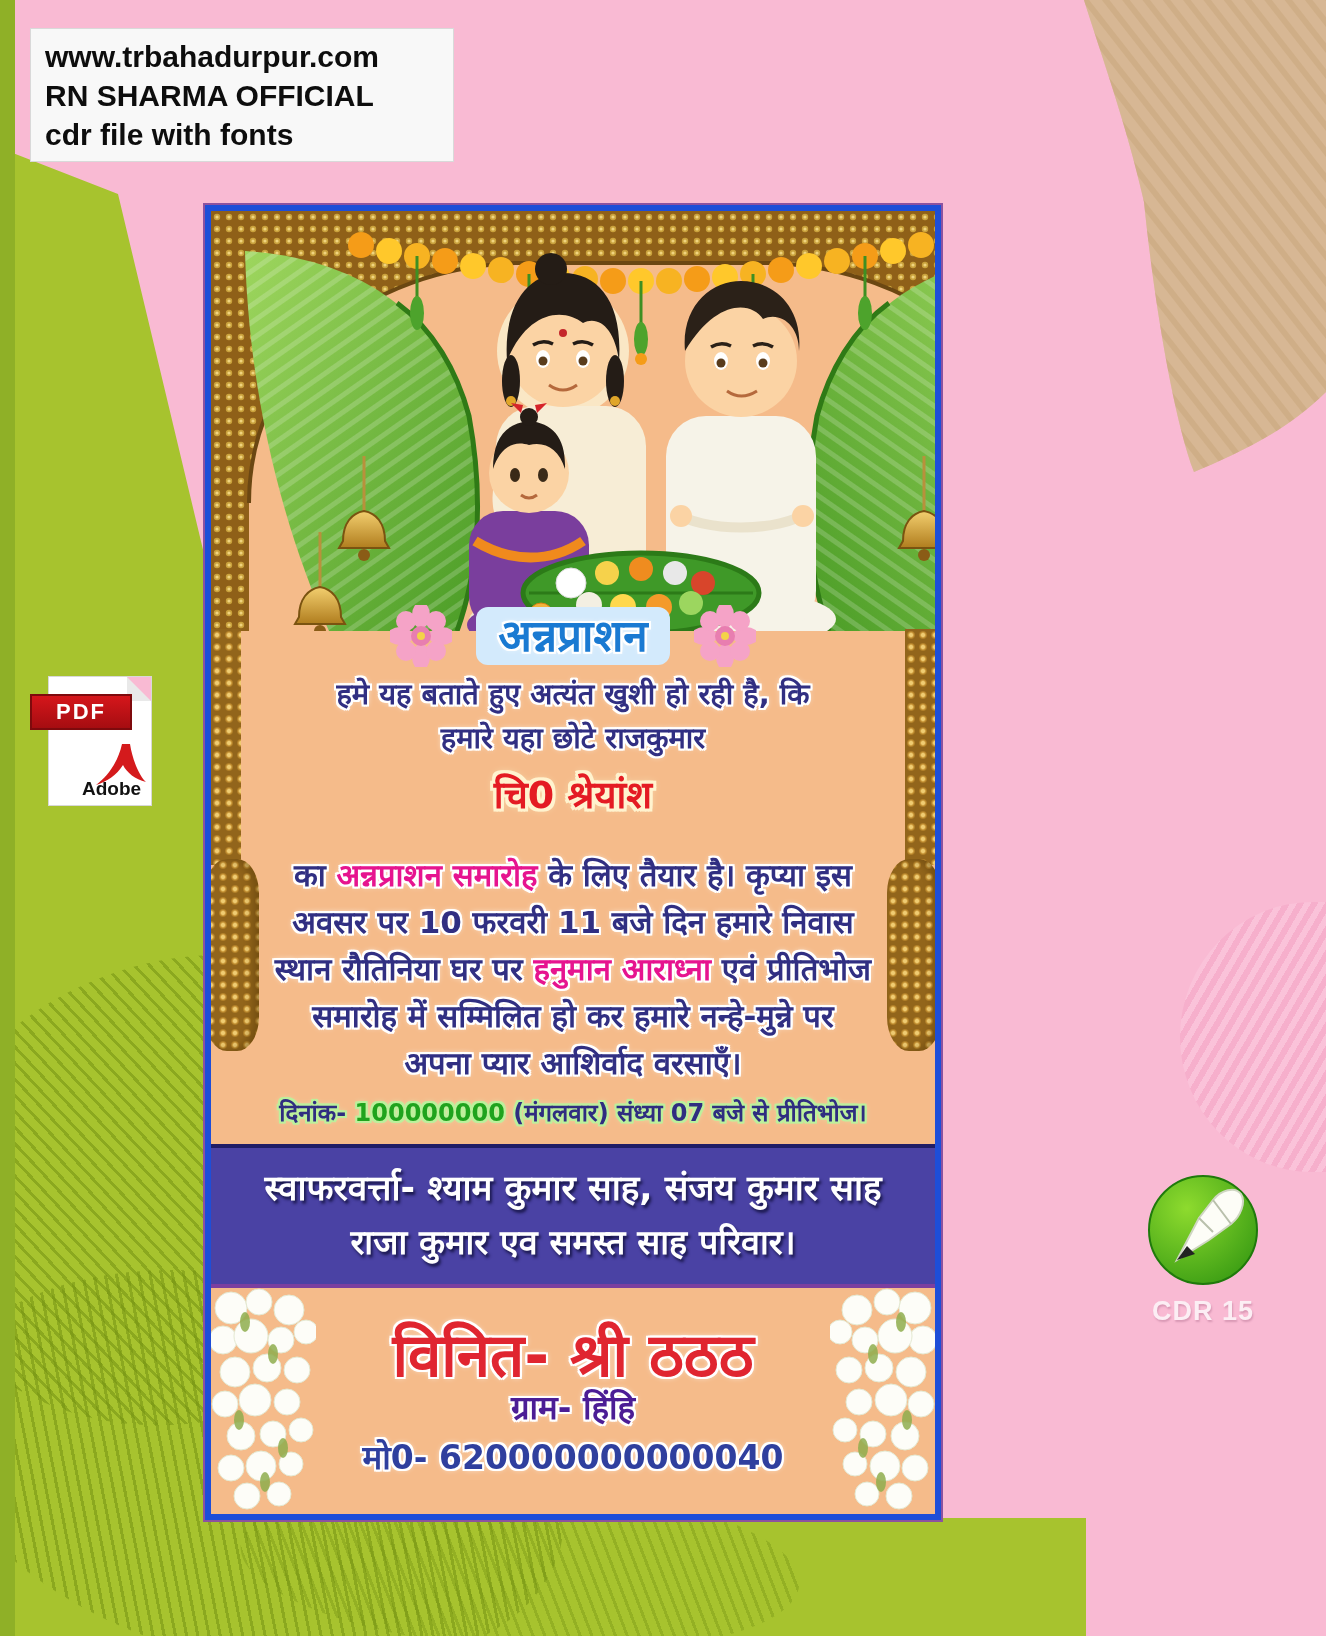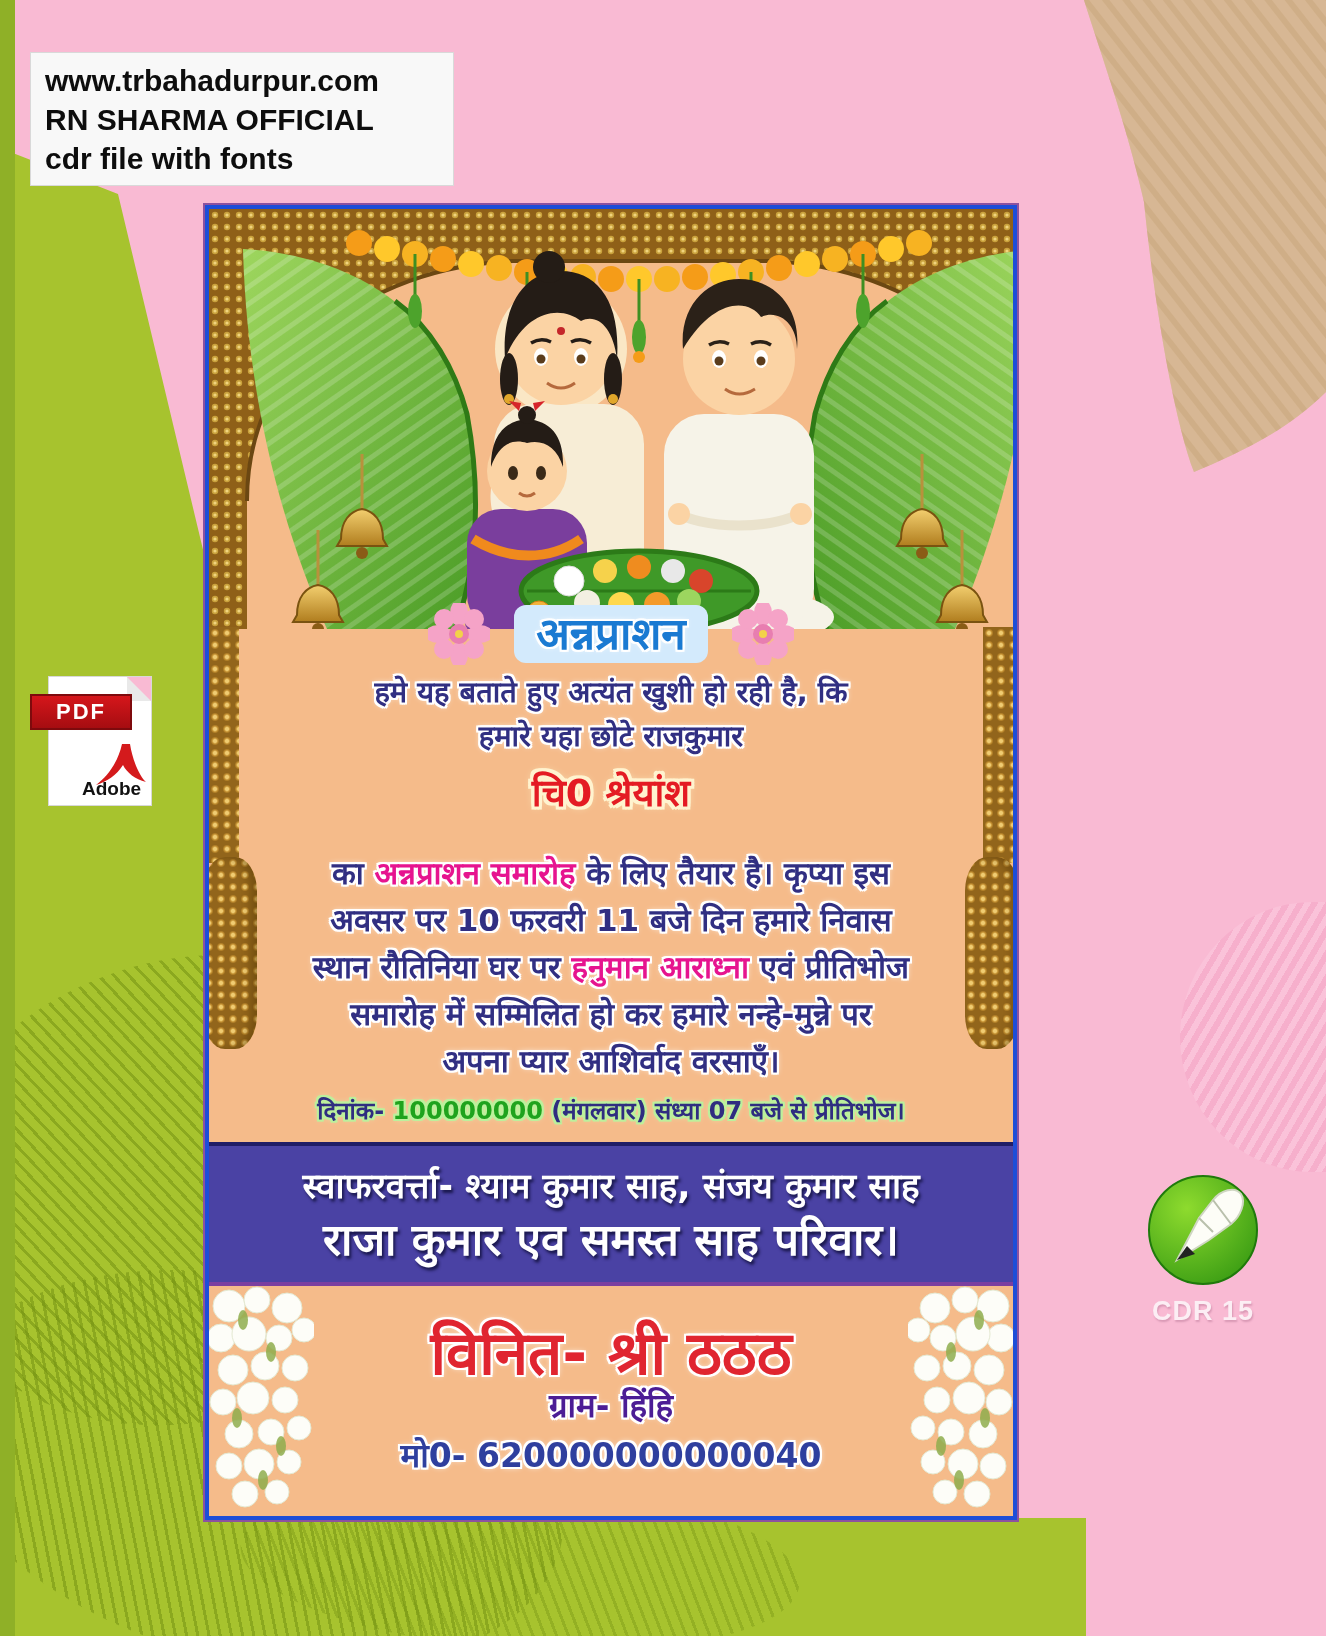--- a/index.html
+++ b/index.html
@@ -17,26 +17,26 @@
   .ptx3{left:240px;top:1480px;width:560px;height:170px;transform:rotate(4deg);opacity:.7;}
 
   .tan-frond{position:absolute;right:0;top:0;width:346px;height:520px;}
   .pink-frond{position:absolute;right:0;top:902px;width:146px;height:270px;opacity:.55;
     border-radius:100% 0 0 100%/55% 0 0 55%;
     background:repeating-linear-gradient(120deg,#fbc9de 0 6px,#f4a6c6 6px 12px);}
 
   
   .wm-box{position:absolute;left:30px;top:28px;width:424px;height:134px;background:#f8f8f8;
     border:1px solid #d9d9d9;padding:8px 14px;box-sizing:border-box;
-    font-family:"Liberation Sans",sans-serif;font-weight:bold;color:#0d0d0d;margin-top:24px;}
+    font-family:"Liberation Sans",sans-serif;font-weight:bold;color:#0d0d0d;}
   .wm-box div{font-size:30px;line-height:39px;white-space:nowrap;}
 
   
-  .card{position:absolute;left:205px;top:205px;width:812px;height:1315px;box-sizing:border-box;
-        border:4px solid #1d4ed8;outline:2px solid #8c52a0;background:#f5bb8a;overflow:hidden;}
+  .card{position:absolute;left:205px;top:205px;width:736px;height:1315px;box-sizing:border-box;
+        border:6px solid #1d4ed8;outline:2px solid #8c52a0;background:#f5bb8a;overflow:hidden;}
   .header-art{position:absolute;left:0;top:0;width:864px;height:420px;}
 
   .gold-dots{background-color:#92651b;
     background-image:radial-gradient(circle,#f0cc72 1.5px,#c08c2e 3px,rgba(146,101,27,0) 4.5px);
     background-size:12px 12px;}
   .pillar{position:absolute;top:418px;width:30px;height:236px;}
   .pillar.lft{left:0;} .pillar.rgt{right:0;}
   .pillar-base{position:absolute;top:648px;width:54px;height:192px;border-radius:22px/34px;
     box-shadow:inset -6px 0 10px rgba(80,50,5,.45);}
   .pillar-base.lft{left:-6px;} .pillar-base.rgt{right:-6px;}
@@ -62,21 +62,21 @@
     font-size:31px;line-height:47px;color:#312f82;white-space:nowrap;}
   .hl{color:#e6148f;margin-top:15px;}
   .dateline{top:884px;font-size:24px;color:#2f2d80;}
   .datenum{color:#1fa31d;}
 
   .band{position:absolute;left:0;top:933px;width:100%;height:144px;background:#4a42a4;
     border-top:4px solid #201d66;border-bottom:4px solid #7b3fa0;box-sizing:border-box;
     text-align:center;color:#ffffff;font-weight:bold;}
   .band .b1{margin-top:12px;font-size:35px;line-height:56px;white-space:nowrap;
     text-shadow:2px 3px 3px rgba(18,16,62,.85);}
-  .band .b2{font-size:44px;line-height:52px;white-space:nowrap;
+  .band .b2{font-size:34px;line-height:52px;white-space:nowrap;
     text-shadow:2px 3px 3px rgba(18,16,62,.85);}
 
   .bottom-sec{position:absolute;left:0;top:1077px;width:100%;height:222px;}
   .jasmine{position:absolute;top:0;width:105px;height:222px;}
   .jasmine.lft{left:0;} .jasmine.rgt{right:0;transform:scaleX(-1);}
   .regards{top:24px;font-size:60px;color:#e02530;}
   .village{top:96px;font-size:33px;color:#4c1d95;}
   .mobile{top:146px;font-size:33px;color:#2f3f9e;}
   .bottom-sec .line{position:absolute;}
 

